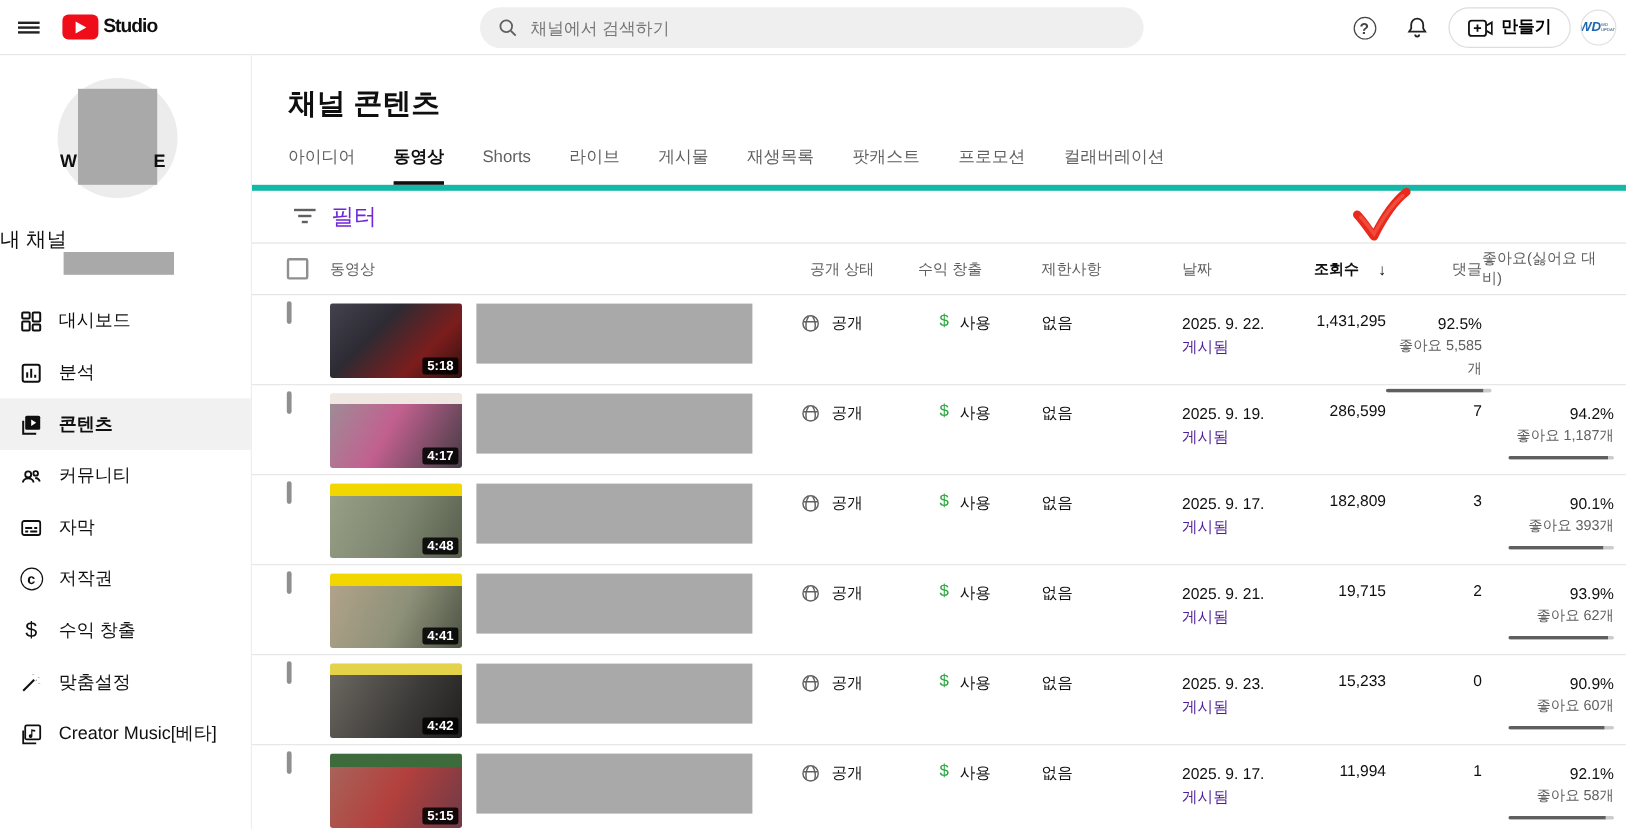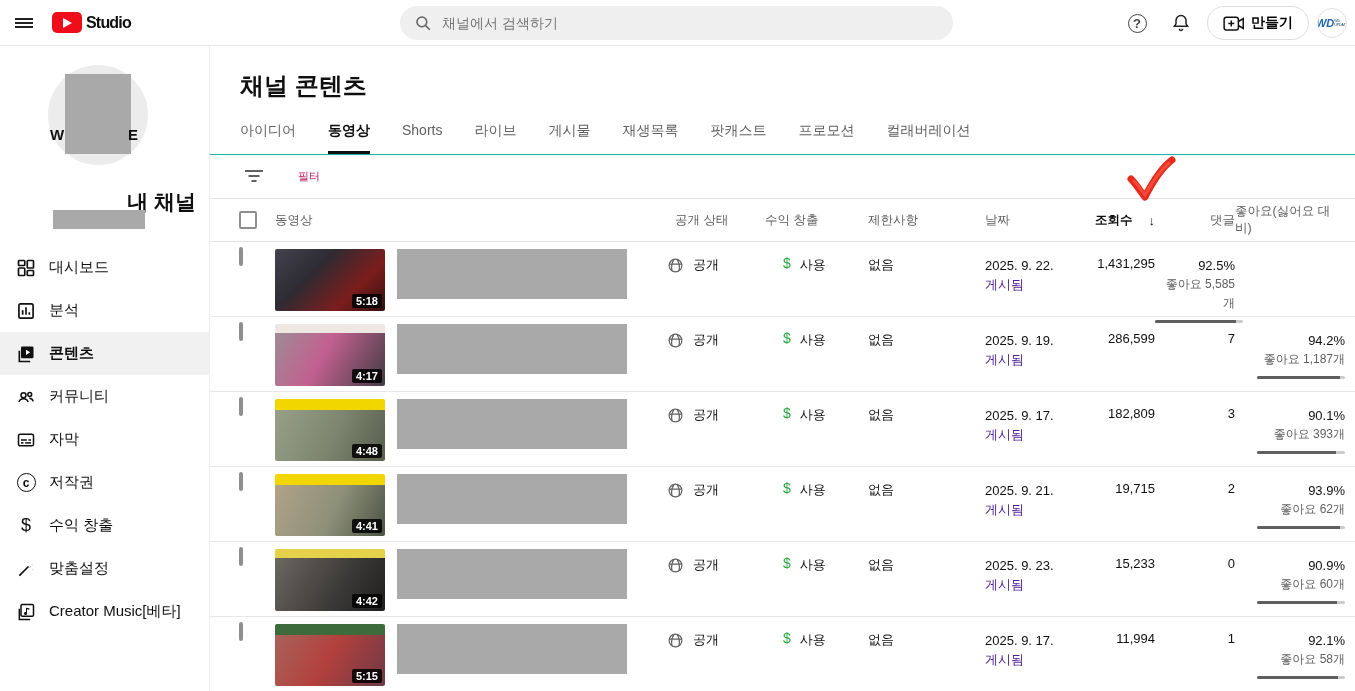--- a/index.html
+++ b/index.html
@@ -36,43 +36,43 @@
 
   
   .sidebar { position:fixed; top:46px; left:0; width:210px; height:645px; background:#fff;
     border-right:1px solid #eee; }
   .channel-block { position:relative; height:200px; }
   .channel-avatar-circle { position:absolute; left:48px; top:19px; width:100px; height:100px;
     border-radius:50%; background:#ececec; }
   .channel-redact-big { position:absolute; left:65px; top:28px; width:66px; height:80px; background:#a9a9a9; }
   .channel-letter-left { position:absolute; left:50px; top:80px; font-size:15px; font-weight:bold; }
   .channel-letter-right { position:absolute; left:128px; top:80px; font-size:15px; font-weight:bold; }
-  .my-channel { position:absolute; left:0; top:142px; width:196px; text-align:right;
-    font-size:21px; font-weight:bold; }
+  .my-channel { position:absolute; left:0; top:142px; width:196px; text-align:left;
+    font-size:17px; font-weight:normal; }
   .channel-redact-small { position:absolute; left:53px; top:164px; width:92px; height:19px; background:#a9a9a9; }
   .nav { margin-top:0; }
   .nav-item { display:flex; align-items:center; height:43px; padding-left:15px; cursor:pointer; font-size:15px; color:#0f0f0f; }
   .nav-item.active { background:#f1f1f1; font-weight:bold; }
   .nav-icon { width:22px; height:22px; margin-right:12px; display:flex; align-items:center; justify-content:center; }
   .nav-icon svg { width:20px; height:20px; }
   .copyright-glyph { width:19px; height:19px; border:1.6px solid #0f0f0f; border-radius:50%;
     display:flex; align-items:center; justify-content:center; font-size:12px; font-weight:bold; }
   .dollar-glyph { font-size:18px; font-weight:500; }
 
   
   .main { position:fixed; left:210px; top:46px; width:1145px; height:645px; background:#fff; }
   .page-title { font-size:24px; font-weight:bold; padding:24px 0 0 30px; }
-  .tabs { display:flex; gap:32px; padding-left:30px; margin-top:20px; border-bottom:1px solid #14b8a6; }
+  .tabs { display:flex; gap:32px; padding-left:30px; margin-top:20px; border-bottom:5px solid #14b8a6; }
   .tab { font-size:14px; font-weight:500; color:#606060; padding-bottom:14px; cursor:pointer; position:relative; }
   .tab.active { color:#0f0f0f; font-weight:bold; }
   .tab.active:after { content:""; position:absolute; left:0; right:0; bottom:0; height:3px; background:#0f0f0f; }
 
   .filter-row { display:flex; align-items:center; height:44px; padding-left:35px;
     border-bottom:1px solid #e3e3e3; position:relative; }
-  .filter-label { color:#be185d; font-size:11px; margin-left:35px; }
+  .filter-label { color:#6d28d9; font-size:19px; margin-left:13px; }
   .funnel { width:18px; height:14px; position:relative; }
   .funnel i { position:absolute; left:50%; transform:translateX(-50%); height:2px; background:#606060; display:block; }
   .funnel i:nth-child(1){ top:0; width:18px; } .funnel i:nth-child(2){ top:5px; width:11px; }
   .funnel i:nth-child(3){ top:10px; width:5px; }
 
   .tbl-grid { display:grid; grid-template-columns:36px 390px 100px 100px 100px 120px 70px 80px 1fr;
     padding-left:29px; padding-right:10px; }
   .thead { height:43px; align-items:center; border-bottom:1px solid #e3e3e3; font-size:12.5px; color:#606060; }
   .thead .hcell { display:flex; align-items:center; }
   .h-views { justify-content:flex-end; font-weight:bold; color:#0f0f0f; gap:16px; }

